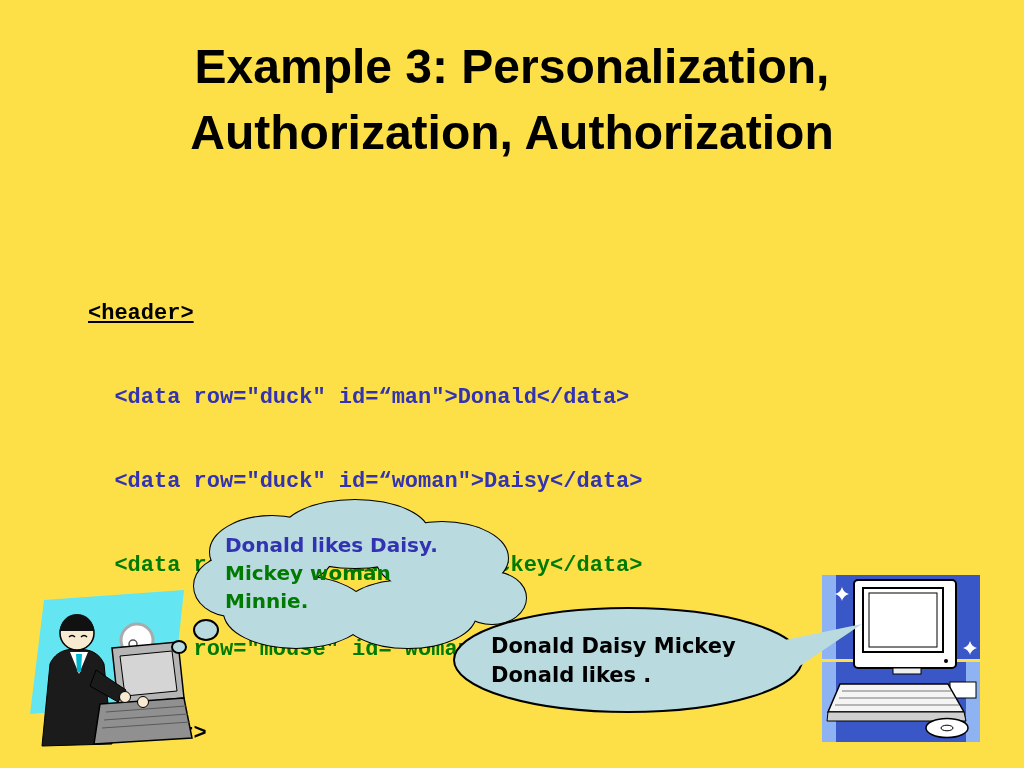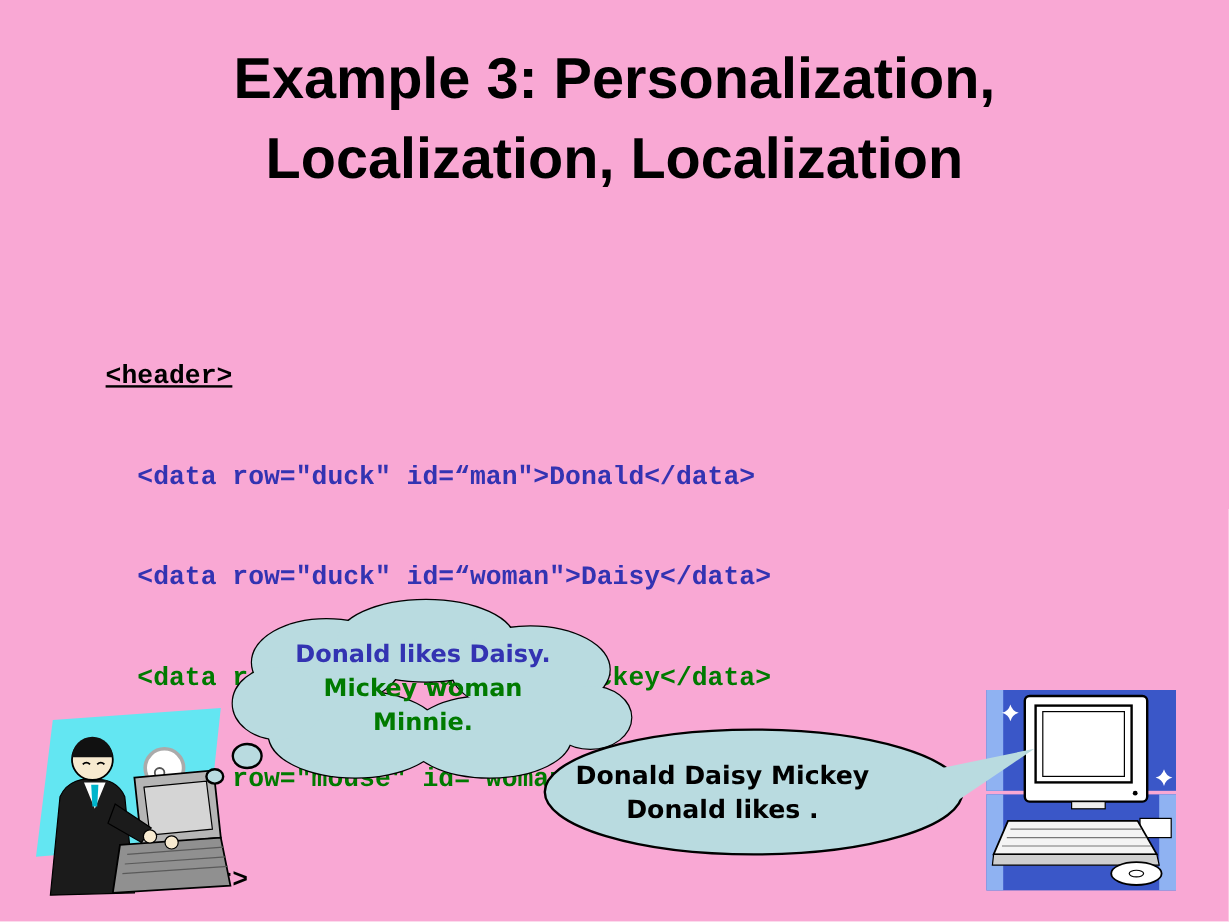--- a/index.html
+++ b/index.html
@@ -1,47 +1,47 @@
 <!DOCTYPE html>
 <html style="--bubble_fill: #b9dbe0; --bubble_stroke: #000000; --cyan_backdrop: #63e6f2; --computer_blue: #3a57c8; --computer_blue_light: #8fb2f2;"><head>
 <meta charset="utf-8">
 <style>
   * { margin:0; padding:0; box-sizing:border-box; }
   html,body { width:1024px; height:768px; background:#fff; overflow:hidden;
               font-family:"Liberation Sans", sans-serif; }
-  .slide { position:relative; width:1024px; height:768px; background:#f9a8d4; }
+  .slide { position:relative; width:1024px; height:768px; background:#fde047; }
 
   .title { position:absolute; top:34px; left:0; width:100%; text-align:center;
            font-weight:700; font-size:48px; line-height:66px; color:#000; }
 
   .code { position:absolute; left:88px; top:244px;
           font-family:"Liberation Mono","DejaVu Sans Mono",monospace;
           font-weight:700; font-size:22px; line-height:28px; white-space:pre; color:#000; }
 
   .art { position:absolute; left:0; top:0; width:1024px; height:768px; }
 
-  .bubble-text { position:absolute; text-align:center;
+  .bubble-text { position:absolute; text-align:left;
                  font-family:"DejaVu Sans","Liberation Sans",sans-serif; font-weight:600; }
   .thought-text { left:225px; top:531px; width:255px; font-size:20px; line-height:28px; }
-  .speech-text  { left:472px; top:632px; width:260px; font-size:21px; line-height:29px; color:#000; }
+  .speech-text  { left:491px; top:632px; width:260px; font-size:21px; line-height:29px; color:#000; }
 
   .cloud-outline  { fill:var(--bubble_fill); stroke:var(--bubble_stroke); stroke-width:2; }
   .cloud-fillonly { fill:var(--bubble_fill); stroke:none; }
   .cyan-bg   { fill:var(--cyan_backdrop); }
   .comp-blue { fill:var(--computer_blue); }
   .comp-blue-light { fill:var(--computer_blue_light); }
 </style>
 </head>
 <body>
 
 <div class="slide">
 
   <div class="title">
     <div>Example 3: Personalization,</div>
-    <div>Localization, Localization</div>
+    <div>Authorization, Authorization</div>
   </div>
 
   <div class="code">
     <div class="code-line" style="color: rgb(0, 0, 0); text-decoration: underline;">&lt;header&gt;</div>
     <div class="code-line" style="color: rgb(51, 51, 178);">  &lt;data row="duck" id=“man"&gt;Donald&lt;/data&gt;</div>
     <div class="code-line" style="color: rgb(51, 51, 178);">  &lt;data row="duck" id=“woman"&gt;Daisy&lt;/data&gt;</div>
     <div class="code-line" style="color: rgb(0, 122, 0);">  &lt;data row="mouse" id=“man"&gt;Mickey&lt;/data&gt;</div>
     <div class="code-line" style="color: rgb(0, 122, 0);">  &lt;data row="mouse" id=“woman"&gt;Minnie&lt;/data&gt;</div>
     <div class="code-line" style="color: rgb(0, 0, 0);">&lt;/header&gt;</div>
     

